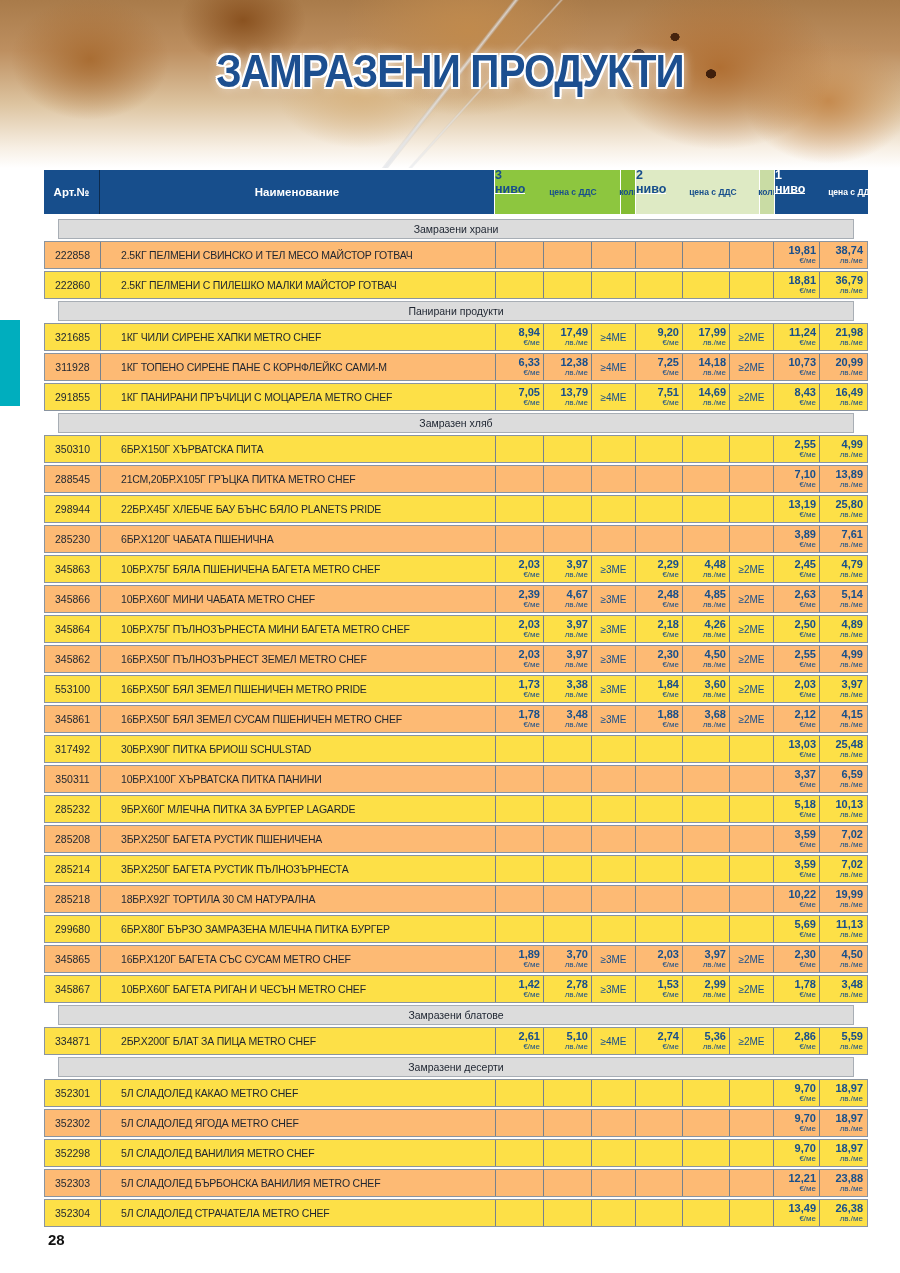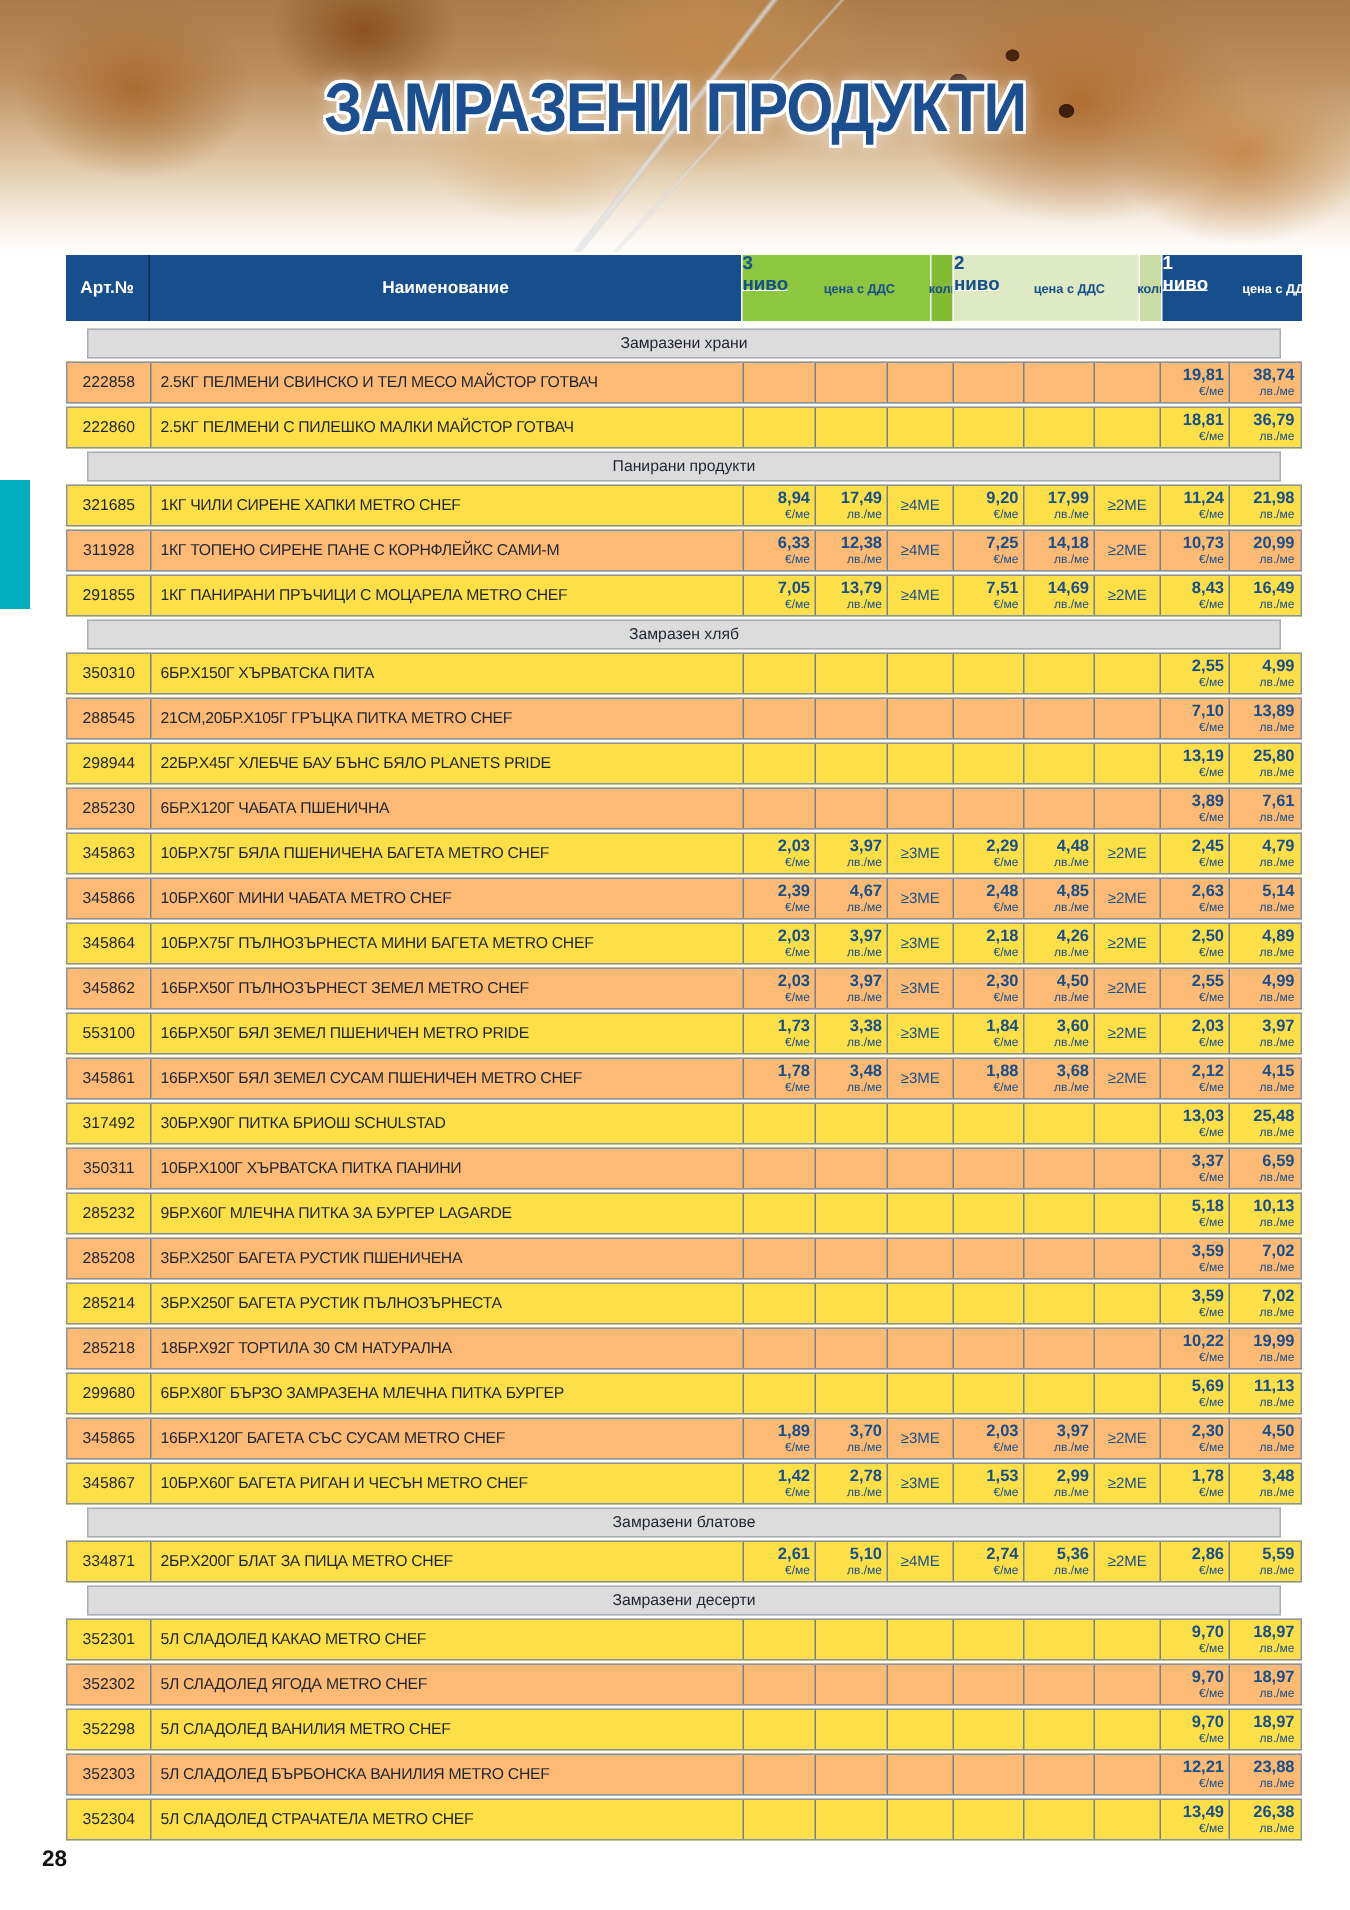--- a/index.html
+++ b/index.html
@@ -60,33 +60,33 @@
     display:flex;align-items:center;justify-content:center;font-size:10.5px;color:#1d2430;
   }
   .trow{
     display:flex;height:28px;box-sizing:border-box;border:1px solid #8A94A0;
     margin-bottom:2px;background:#fde047;
   }
   .trow.shaded{background:#fdba74}
   .trow>div{box-sizing:border-box;flex-shrink:0;border-left:1px solid #77818D;overflow:hidden}
   .trow>div:first-child{border-left:none}
   .c-art{width:55px;display:flex;align-items:center;justify-content:center;font-size:10.5px;color:#1d2430}
-  .c-name{width:395px;display:flex;align-items:center;padding-left:6px;font-size:10.5px;color:#1d2430;letter-spacing:-.2px;white-space:nowrap}
+  .c-name{width:395px;display:flex;align-items:center;padding-left:20px;font-size:10.5px;color:#1d2430;letter-spacing:-.2px;white-space:nowrap}
   .c-t3e,.c-t3l{width:48px}
   .c-t3q{width:44px}
   .c-t2e,.c-t2l{width:47px}
   .c-t2q{width:44px}
   .c-t1e{width:46px}
   .c-t1l{width:47px}
   .price{text-align:right;padding:2px 3px 0 0;color:#174E8C}
   .price .num{display:block;font-weight:bold;font-size:11px;line-height:12px}
   .price .unit{display:block;font-size:8px;line-height:9px}
   .qty{display:flex;align-items:center;justify-content:center;font-size:10px;color:#174E8C}
   
-  .page-num{position:absolute;left:28px;top:1231px;font-size:15px;font-weight:bold;color:#111}
+  .page-num{position:absolute;left:48px;top:1231px;font-size:15px;font-weight:bold;color:#111}
 </style>
 </head>
 <body>
 
 <div class="hero">
   <div class="rod r1"></div>
   <div class="rod r2"></div>
   <h1 class="hero-title">ЗАМРАЗЕНИ ПРОДУКТИ</h1>
 </div>
 

